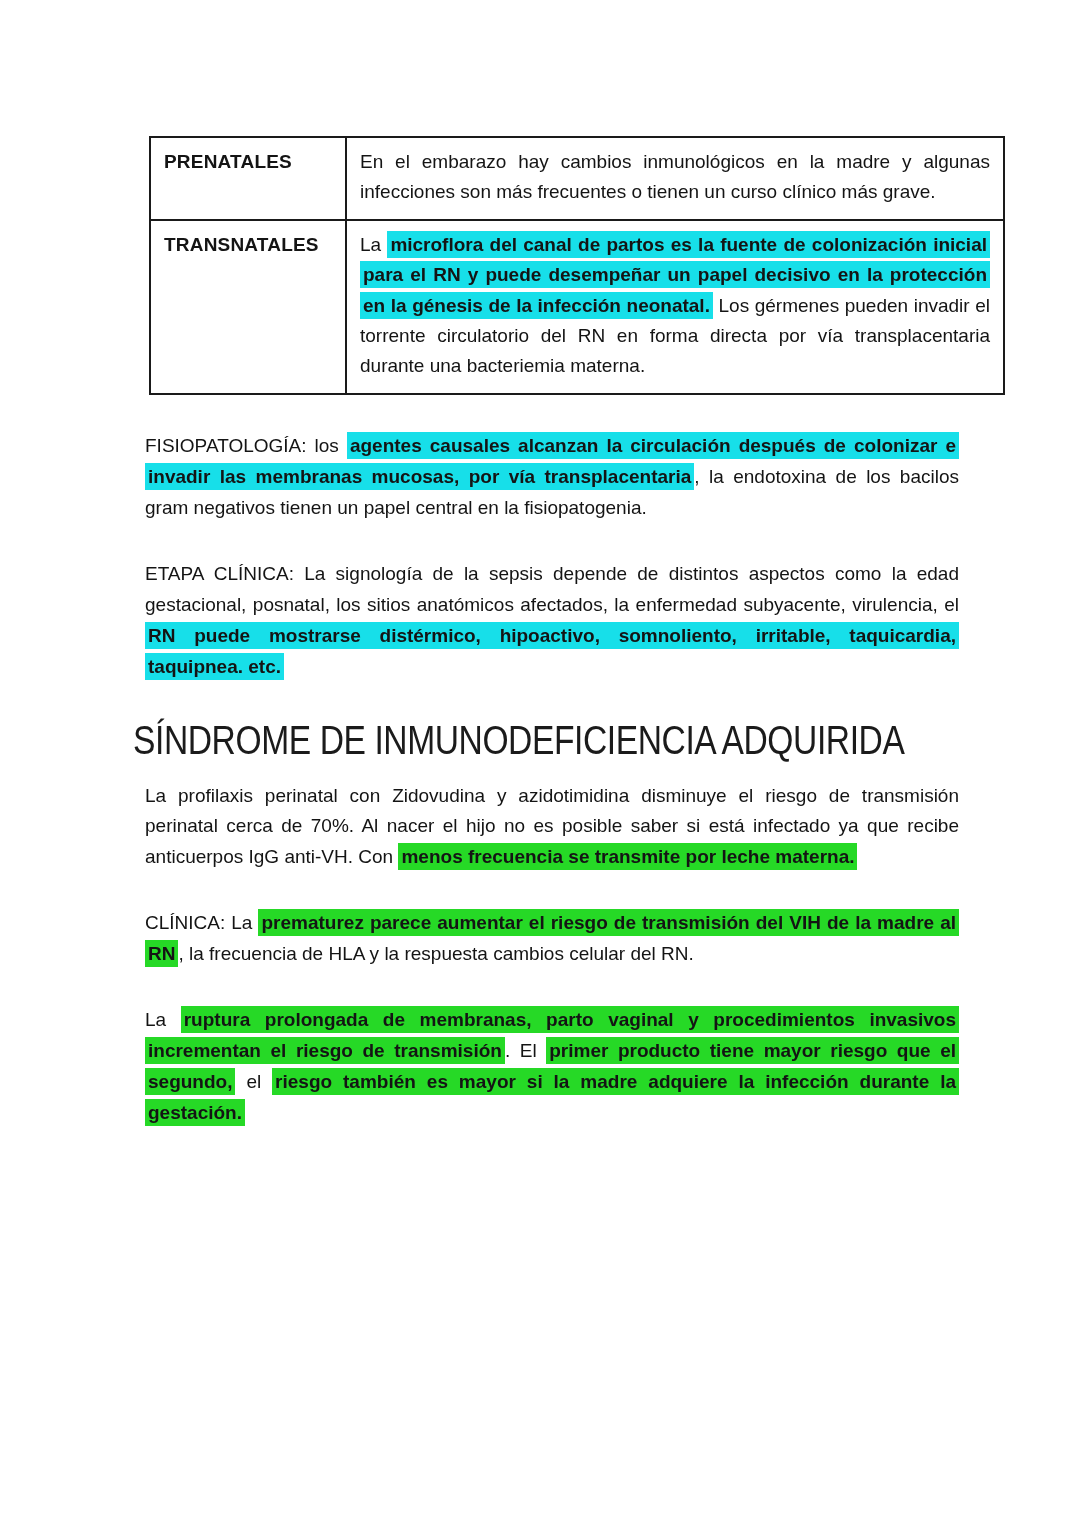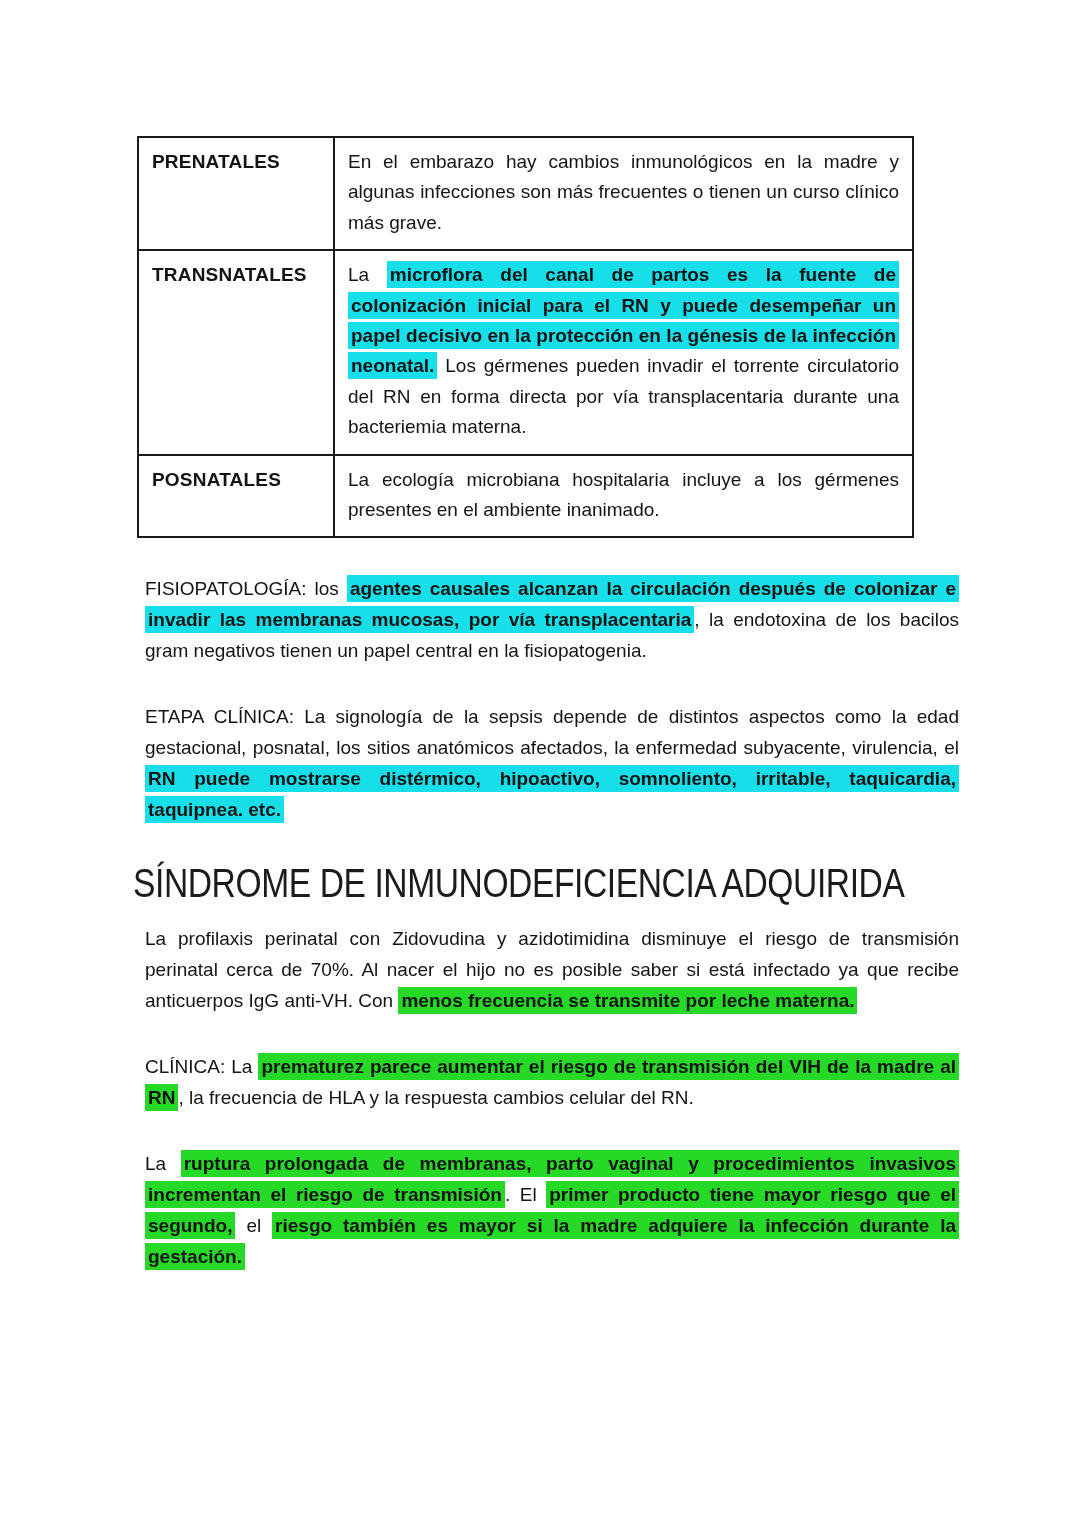--- a/index.html
+++ b/index.html
@@ -15,23 +15,23 @@
     font-family:"Liberation Sans", sans-serif;
     -webkit-font-smoothing:antialiased;
   }
   .page{
     box-sizing:border-box;
     width:1080px;
     padding:136px 133px 60px 133px;
   }
   table.doc-table{
     border-collapse:collapse;
-    width:777px;
+    width:856px;
     table-layout:fixed;
-    margin:0 0 36px 4px;
+    margin:0 0 36px 16px;
   }
   table.doc-table td{
     border:2px solid var(--border);
     vertical-align:top;
     padding:9px 13px 11px 13px;
     font-size:19px;
     line-height:1.6;
   }
   td.label-cell{
     width:168px;
@@ -77,24 +77,20 @@
       <table class="doc-table">
         <tbody>
           <tr>
             <td class="label-cell">PRENATALES</td>
             <td class="text-cell"><span>En el embarazo hay </span><span class="b">cambios inmunológicos en la madre</span><span> y algunas infecciones son más frecuentes o tienen un curso clínico más grave.</span></td>
           </tr>
           <tr>
             <td class="label-cell">TRANSNATALES</td>
             <td class="text-cell"><span>La </span><mark class="hl-cyan">microflora del canal de partos es la fuente de colonización inicial para el RN y puede desempeñar un papel decisivo en la protección en la génesis de la infección neonatal.</mark><span> Los gérmenes pueden invadir el torrente circulatorio del RN en forma directa por vía transplacentaria durante una bacteriemia materna.</span></td>
           </tr>
-          <tr>
-            <td class="label-cell">POSNATALES</td>
-            <td class="text-cell"><span>La </span><span class="b">ecología microbiana hospitalaria</span><span> incluye a los gérmenes presentes en el ambiente inanimado.</span></td>
-          </tr>
         </tbody>
       </table>
       <p class="para"><span class="b">FISIOPATOLOGÍA:</span><span> los </span><mark class="hl-cyan">agentes causales alcanzan la circulación después de colonizar e invadir las membranas mucosas, por vía transplacentaria</mark><span>, la endotoxina de los bacilos gram negativos tienen un papel central en la fisiopatogenia.</span></p>
       <p class="para"><span class="b">ETAPA CLÍNICA:</span><span> La </span><span class="b">signología de la sepsis depende de distintos aspectos como la edad gestacional, posnatal, los sitios anatómicos afectados, la enfermedad subyacente, virulencia,</span><span> el </span><mark class="hl-cyan">RN puede mostrarse distérmico, hipoactivo, somnoliento, irritable, taquicardia, taquipnea. etc.</mark></p>
       <h1 class="doc-title">SÍNDROME DE INMUNODEFICIENCIA ADQUIRIDA</h1>
       <p class="para"><span>La profilaxis perinatal con </span><span class="b">Zidovudina y azidotimidina</span><span> disminuye el riesgo de transmisión perinatal cerca de 70%.  Al nacer el hijo no es posible saber si está infectado ya que recibe anticuerpos IgG anti-VH. Con </span><mark class="hl-green">menos frecuencia se transmite por leche materna.</mark></p>
       <p class="para"><span class="b">CLÍNICA:</span><span> La </span><mark class="hl-green">prematurez parece aumentar el riesgo de transmisión del VIH de la madre al RN</mark><span>, la frecuencia de HLA y la respuesta cambios celular del RN.</span></p>
       <p class="para"><span>La </span><mark class="hl-green">ruptura prolongada de membranas, parto vaginal y procedimientos invasivos incrementan el riesgo de transmisión</mark><span>. El </span><mark class="hl-green">primer producto tiene mayor riesgo que el segundo,</mark><span> el </span><mark class="hl-green">riesgo también es mayor si la madre adquiere la infección durante la gestación.</mark></p>
     </div>
 </div>

